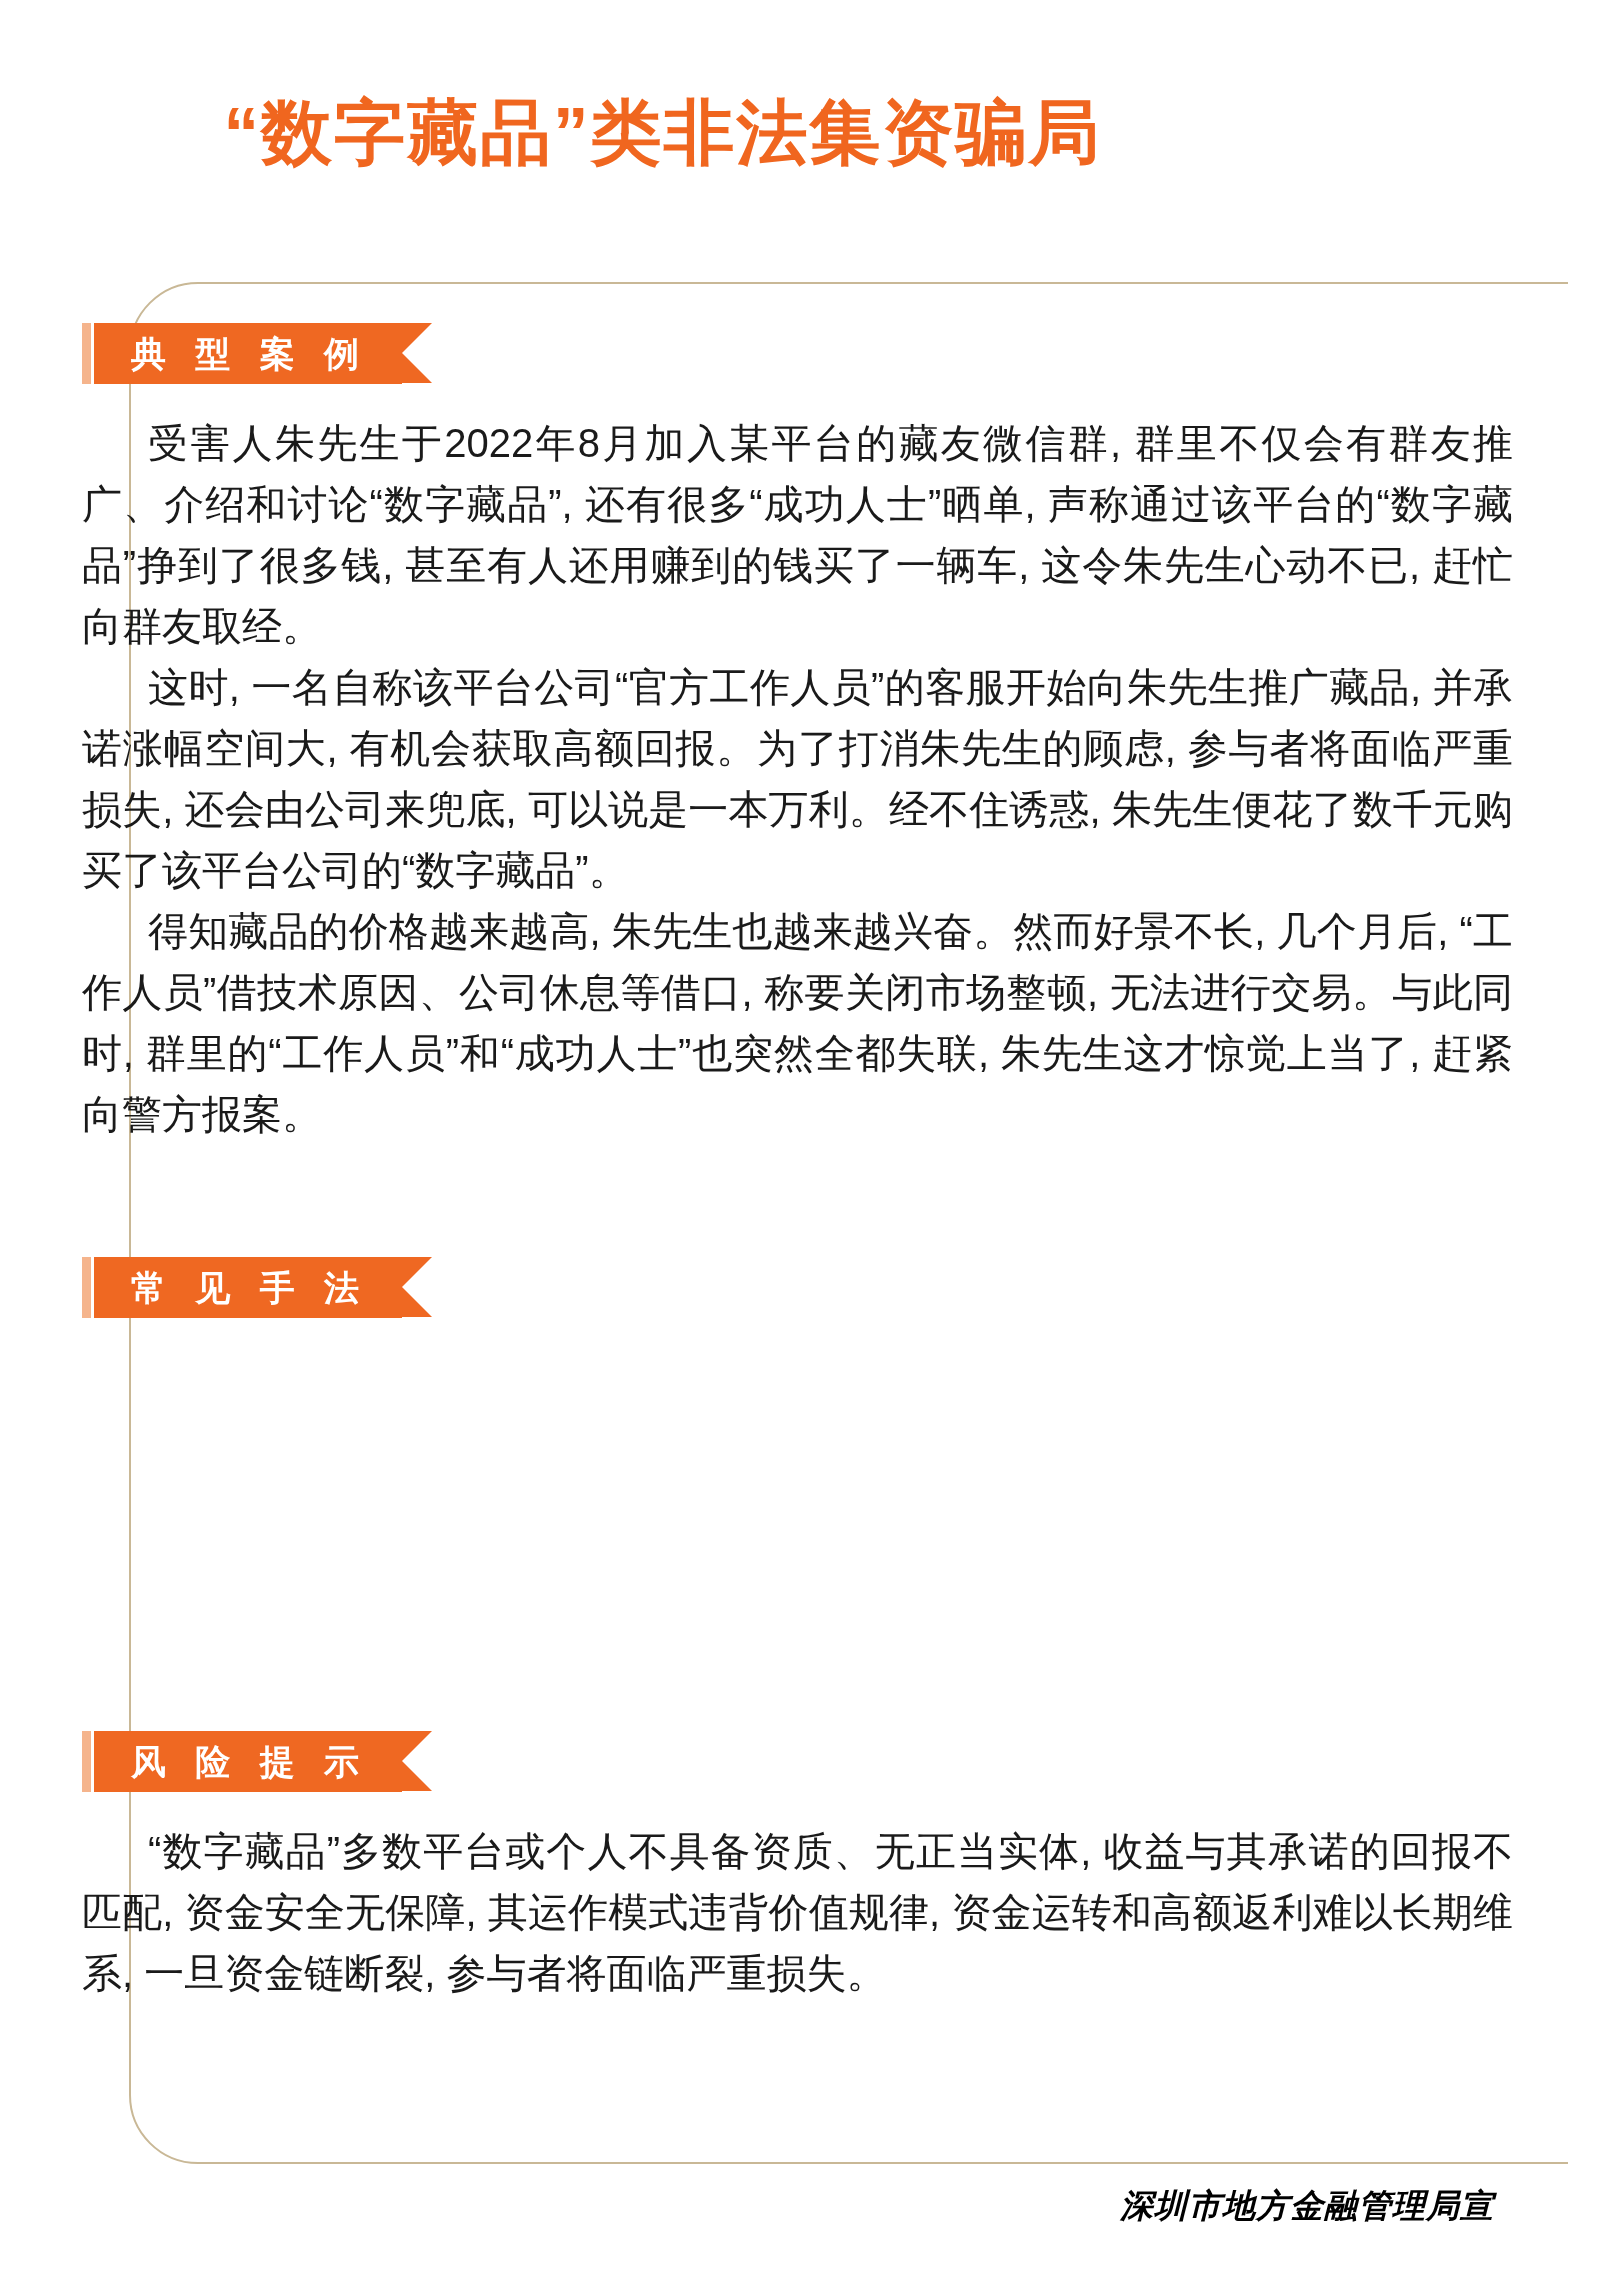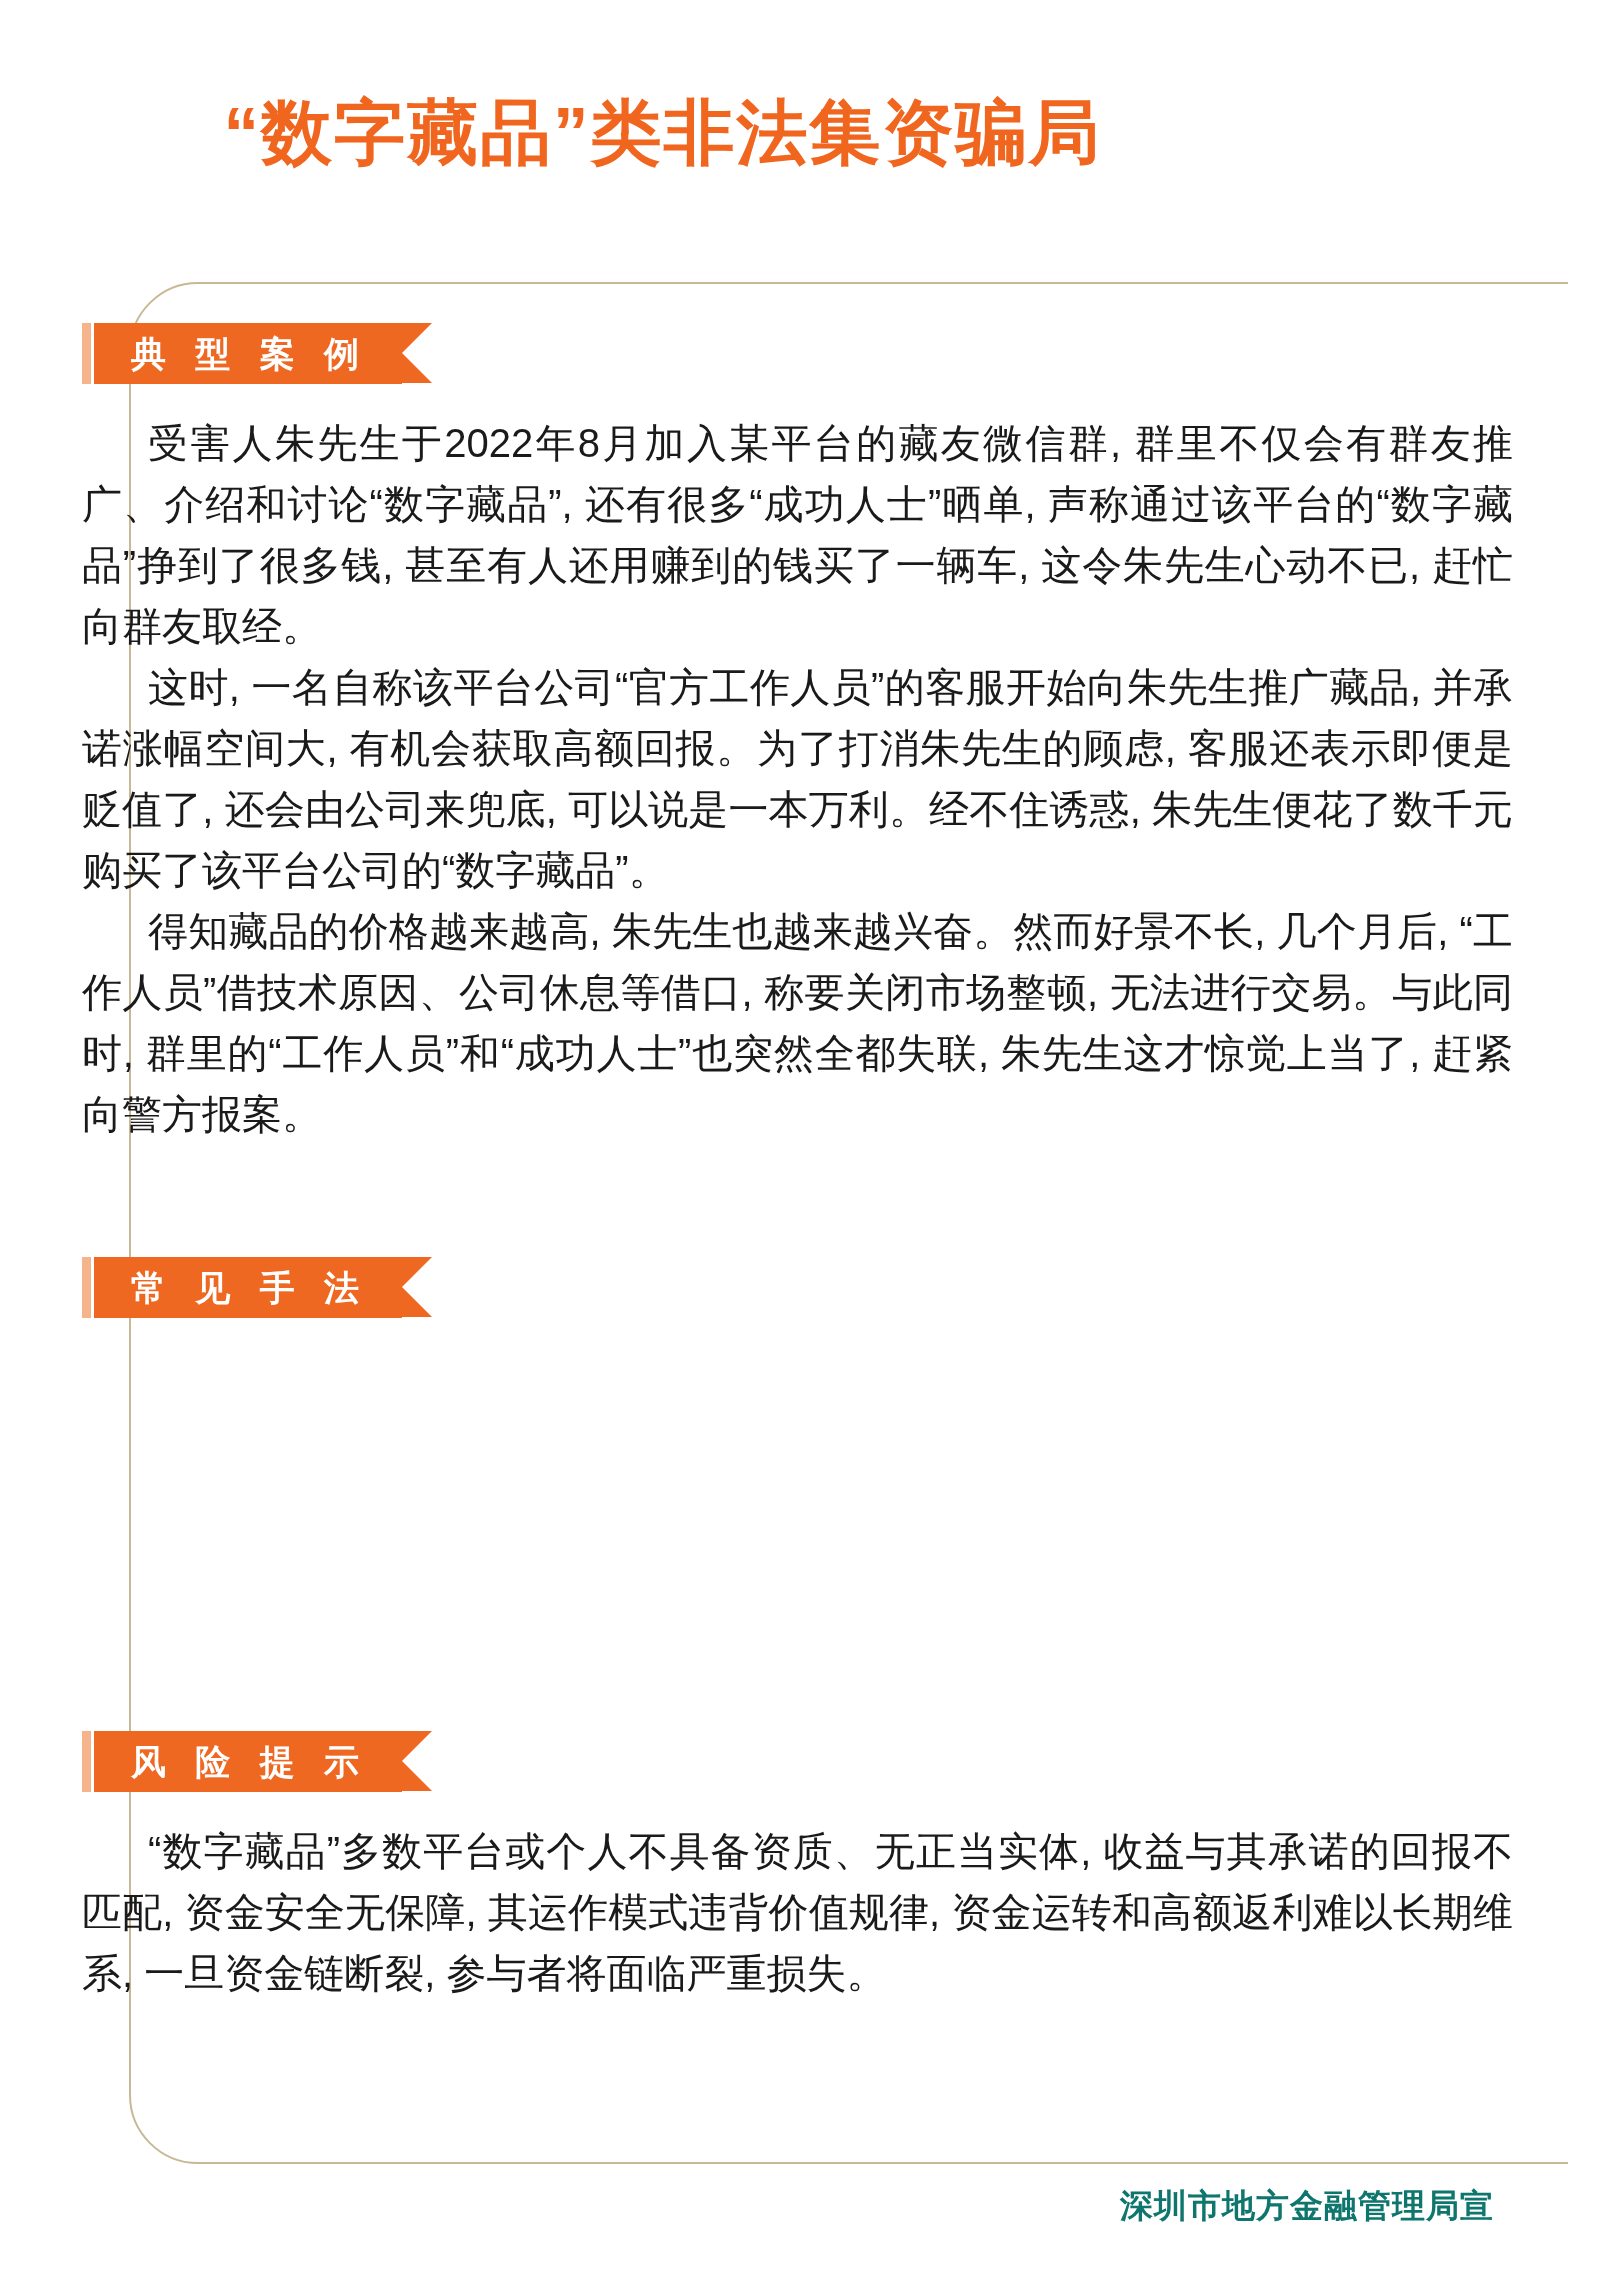--- a/index.html
+++ b/index.html
@@ -111,42 +111,43 @@
     margin: 0;
     text-indent: 66px;
   }
   
   .footer {
     position: absolute;
     right: 127px;
     top: 2184px;
     font-size: 33px;
     font-weight: bold;
-    color: #0f766e;
+    color: #000000;
     letter-spacing: 1px;
     white-space: nowrap;
+    font-style: italic;
   }
 </style>
 </head>
 <body>
 
 <div class="poster">
 
   <div class="title">“数字藏品”类非法集资骗局</div>
 
   <div class="frame"></div>
   <div class="frame-cover-right"></div>
 
   <div class="section" style="top: 323px;">
     <div class="ribbon-wrap">
       <span class="ribbon">典 型 案 例</span>
     </div>
     <div class="body-text">
       <p>受害人朱先生于2022年8月加入某平台的藏友微信群, 群里不仅会有群友推广、介绍和讨论“数字藏品”, 还有很多“成功人士”晒单, 声称通过该平台的“数字藏品”挣到了很多钱, 甚至有人还用赚到的钱买了一辆车, 这令朱先生心动不已, 赶忙向群友取经。</p>
-      <p>这时, 一名自称该平台公司“官方工作人员”的客服开始向朱先生推广藏品, 并承诺涨幅空间大, 有机会获取高额回报。为了打消朱先生的顾虑, 客服还表示即便是贬值了, 还会由公司来兜底, 可以说是一本万利。经不住诱惑, 朱先生便花了数千元购买了该平台公司的“数字藏品”。</p>
+      <p>这时, 一名自称该平台公司“官方工作人员”的客服开始向朱先生推广藏品, 并承诺涨幅空间大, 有机会获取高额回报。为了打消朱先生的顾虑, 参与者将面临严重损失, 还会由公司来兜底, 可以说是一本万利。经不住诱惑, 朱先生便花了数千元购买了该平台公司的“数字藏品”。</p>
       <p>得知藏品的价格越来越高, 朱先生也越来越兴奋。然而好景不长, 几个月后, “工作人员”借技术原因、公司休息等借口, 称要关闭市场整顿, 无法进行交易。与此同时, 群里的“工作人员”和“成功人士”也突然全都失联, 朱先生这才惊觉上当了, 赶紧向警方报案。</p>
     </div>
   </div>
 
   <div class="section" style="top: 1257px;">
     <div class="ribbon-wrap">
       <span class="ribbon">常 见 手 法</span>
     </div>
   </div>
 

